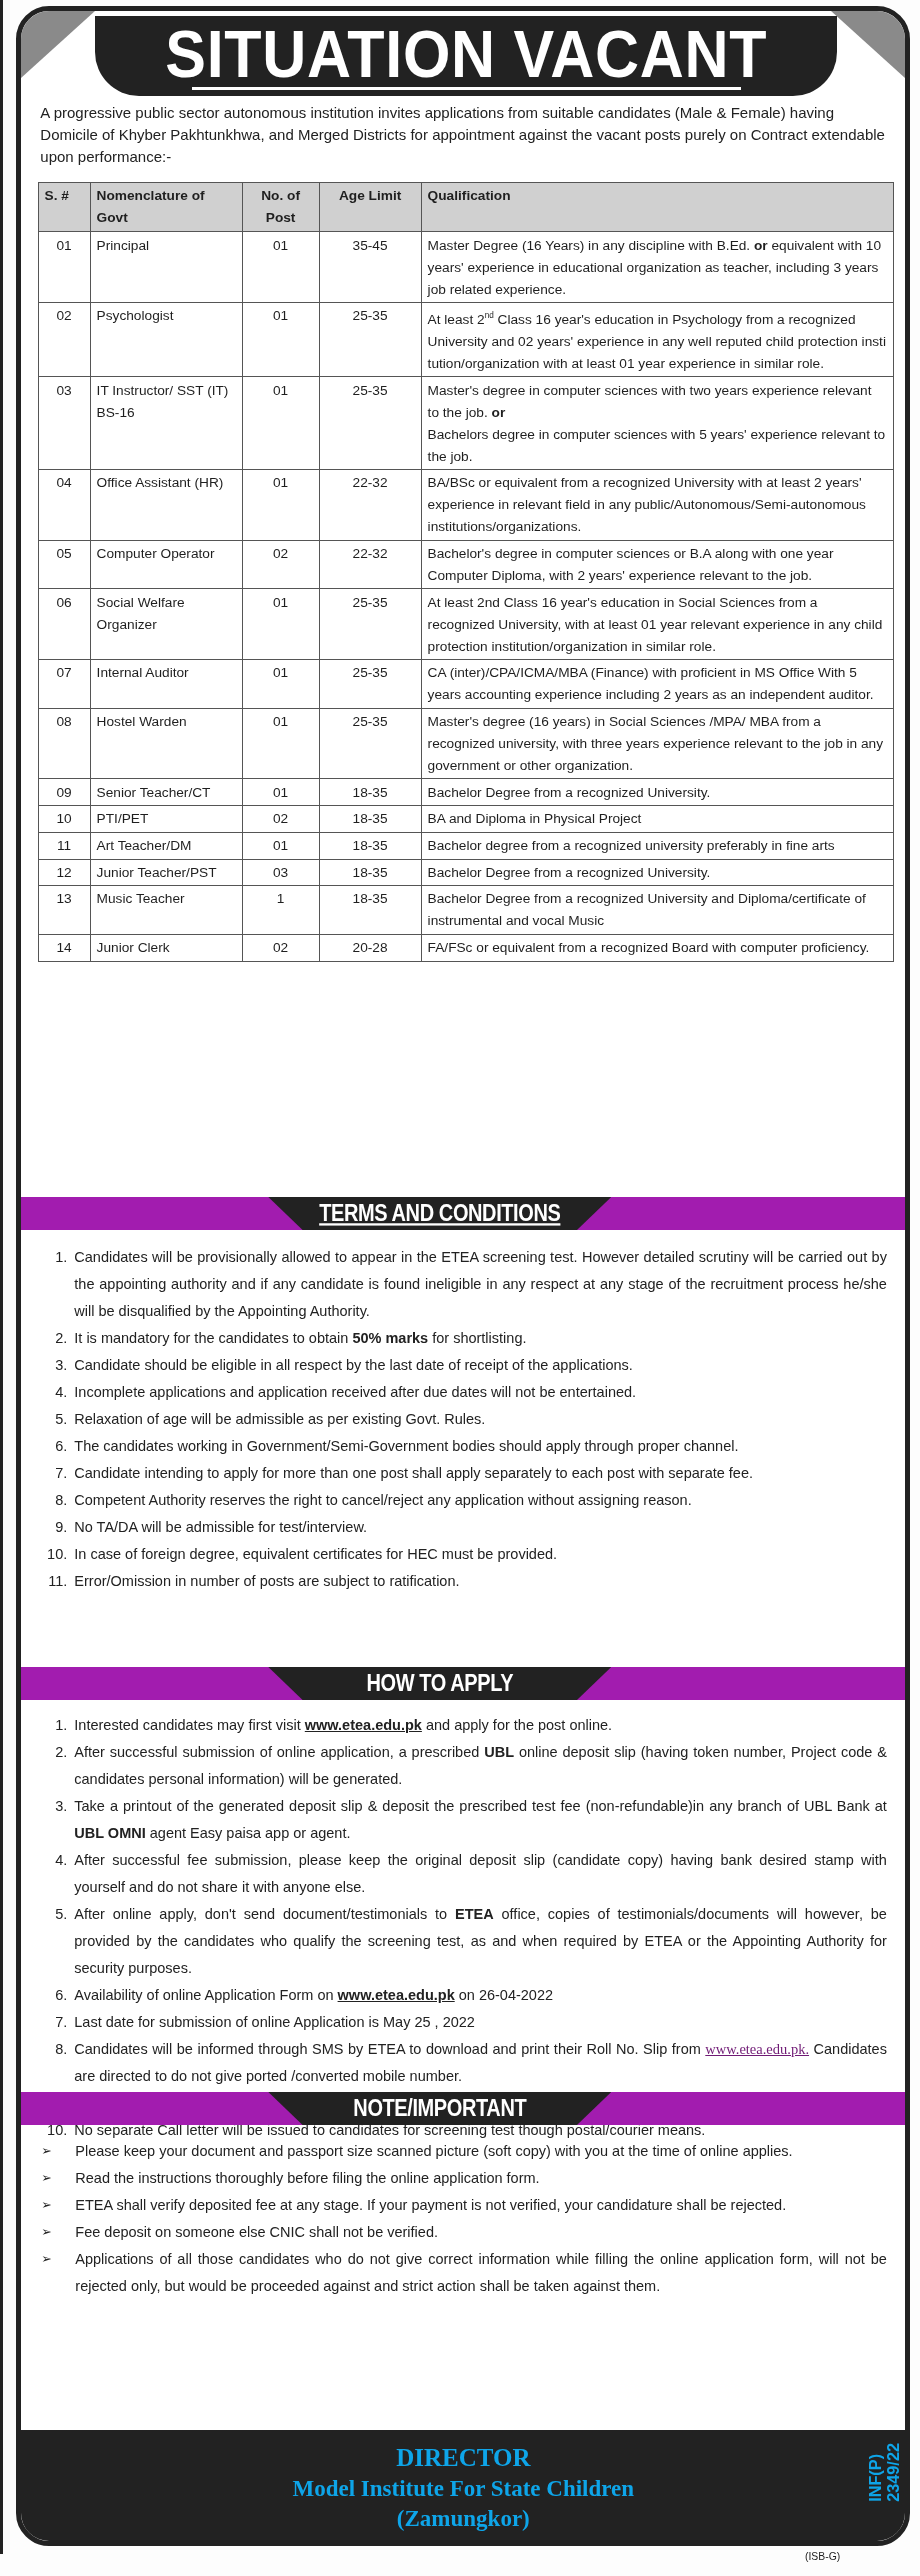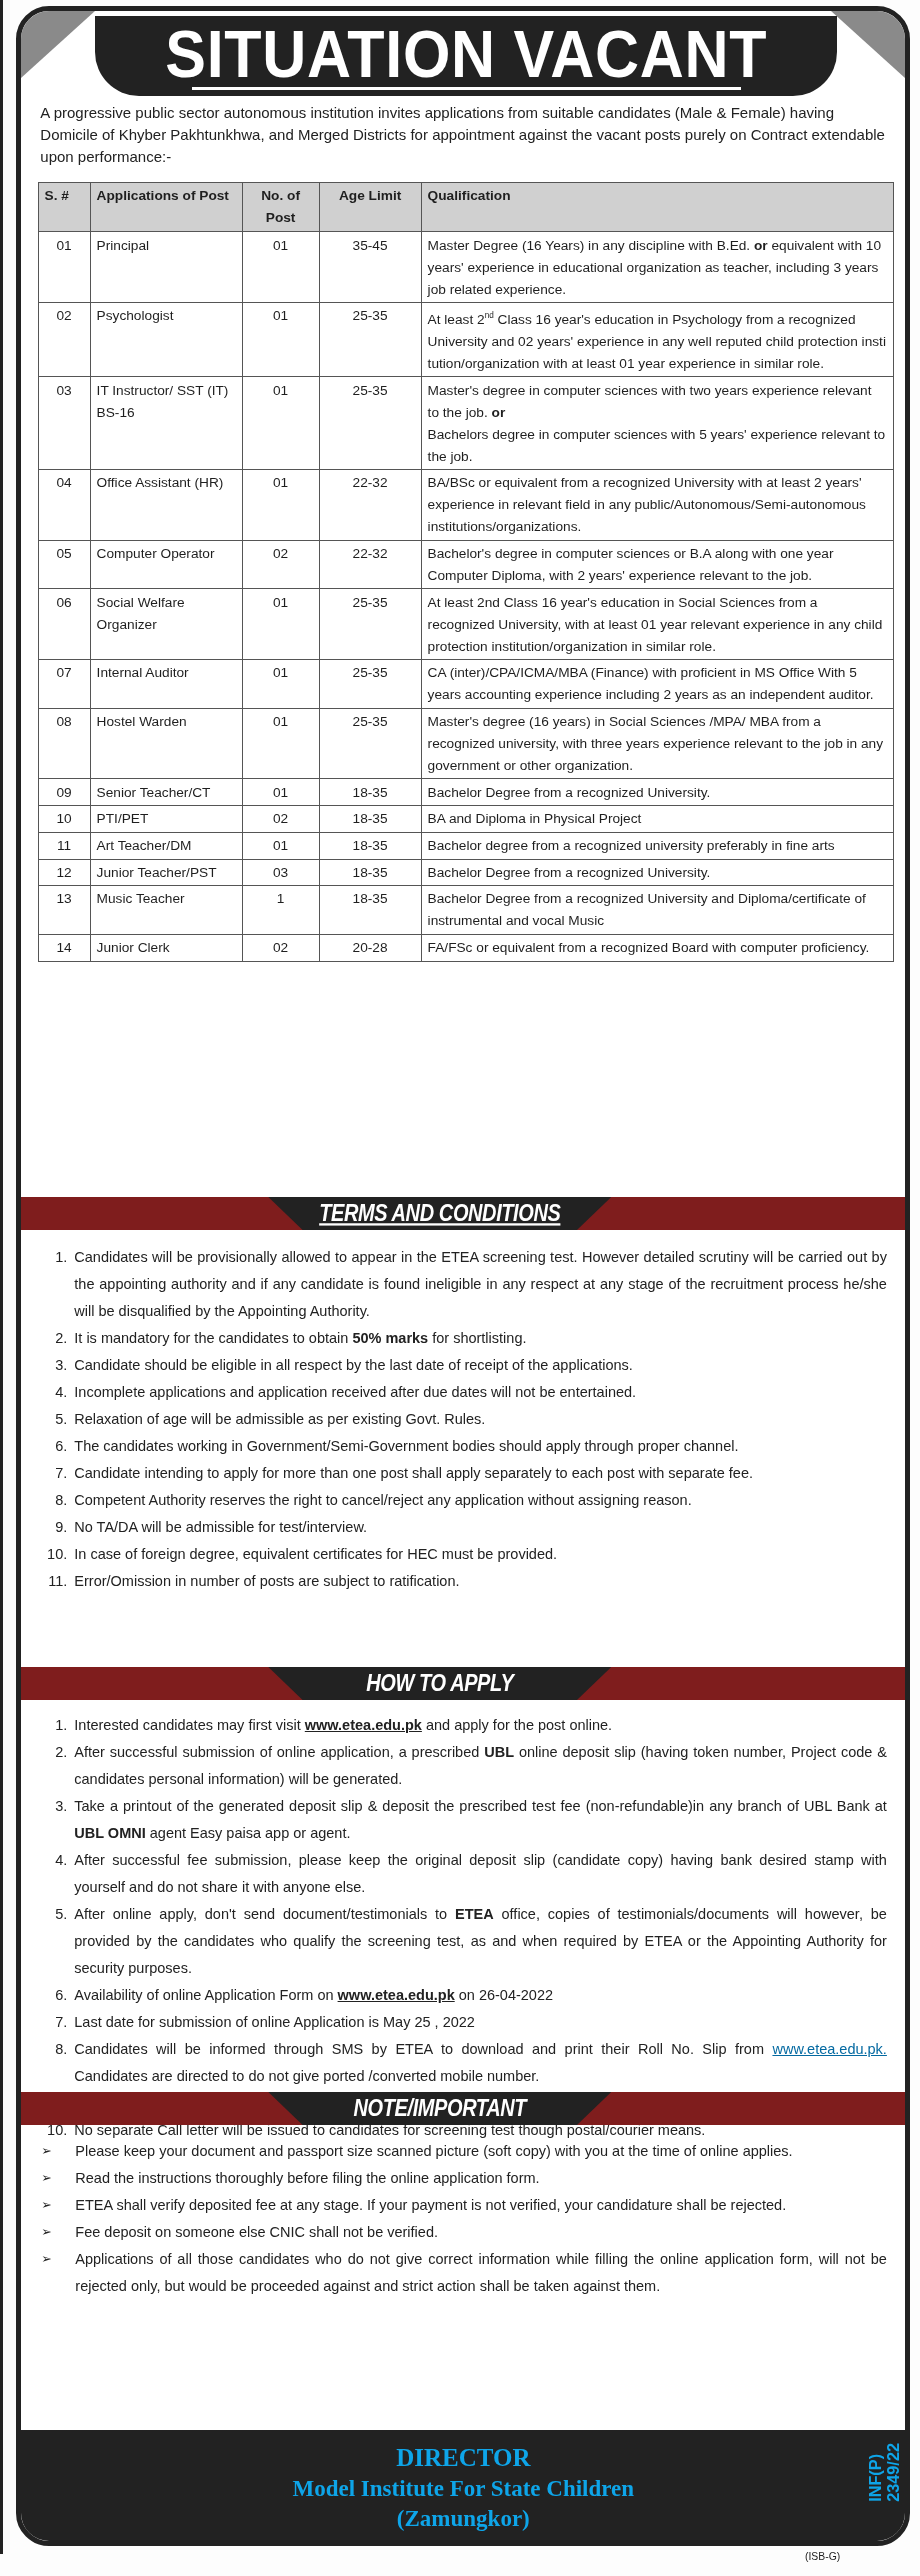--- a/index.html
+++ b/index.html
@@ -21,33 +21,33 @@
   .intro { position: absolute; left: 15px; right: 15px; top: 87px; font-size: 15px; line-height: 22px; margin: 4px; color: #222; }
 
   table.posts { position: absolute; left: 16.3px; top: 171px; width: 856px; border-collapse: collapse; font-size: 13.7px; }
   table.posts th { background: #d0d0d0; text-align: left; font-weight: 700; vertical-align: top;
                    padding: 2.2px 6px; line-height: 22px; border: 1.1px solid #555; }
   table.posts td { vertical-align: top; padding: 2.2px 6px 1.5px; line-height: 22px; border: 1.1px solid #555; }
   table.posts td.c { text-align: center; }
   .col-sn { width: 39px; } .col-name { width: 139px; } .col-no { width: 64px; } .col-age { width: 89px; }
   sup { font-size: 8.2px; }
 
-  .sec-head { position: absolute; left: 0; right: 0; height: 33px; background: #7f1d1d; font-style: italic; }
+  .sec-head { position: absolute; left: 0; right: 0; height: 33px; background: #a21caf; }
   .sec-head .tab { position: absolute; left: 247px; width: 343px; height: 33px; background: #222;
                    clip-path: polygon(0 0, 100% 0, 90% 100%, 10% 100%); display: flex; justify-content: center; align-items: center; }
   .sec-head .tab span { color: #fff; font-weight: 700; font-size: 20px; letter-spacing: -0.4px; transform: scaleY(1.15); }
   .sec-head .tab span.u { text-decoration: underline; text-underline-offset: 2.2px; }
 
   ol.list, ul.list { position: absolute; left: 0; right: 10.4px; margin: 8px; padding: 0 0 0 42px; font-size: 14.5px; line-height: 27px; color: #222; }
   ol.list li { padding-left: 3px; text-align: justify; }
   ul.list { list-style: none; padding-left: 46px; }
   ul.list li { position: relative; text-align: justify; }
   ul.list li .arrow { position: absolute; left: -34px; top: 0; font-size: 12.6px; }
   b.link, a.link { font-weight: 700; text-decoration: underline; color: #222; }
-  a.plainlink { text-decoration: underline; color: #0369a1; }
+  a.plainlink { text-decoration: underline; color: #701a75; font-family: Liberation Serif, serif; }
 
   .footer { position: absolute; left: 0; right: 0; bottom: 0; height: 111px; background: #222;
             color: #0ea5e9; text-align: center; font-family: "Liberation Serif", "DejaVu Serif", serif; font-weight: 700; }
   .footer .t1 { font-size: 25px; margin-top: 13.3px; line-height: 30px; }
   .footer .t2 { font-size: 23px; line-height: 31px; }
   .footer .t3 { font-size: 23px; line-height: 30px; }
   .footer .inf { position: absolute; right: 3px; top: 13.3px; writing-mode: vertical-rl; transform: rotate(180deg);
                  font-family: "Liberation Sans", sans-serif; font-size: 16.3px; line-height: 18px; text-align: left; font-weight: 700; }
   .isb { position: absolute; left: 805px; top: 2551px; font-size: 10.4px; font-family: "Liberation Sans", sans-serif; color: #222; }
 </style>
@@ -64,21 +64,21 @@
     <h1>SITUATION VACANT</h1>
     <div class="uline"></div>
   </div>
 
   <p class="intro">A progressive public sector autonomous institution invites applications from suitable candidates (Male &amp; Female) having Domicile of Khyber Pakhtunkhwa, and Merged Districts for appointment against the vacant posts purely on Contract extendable upon performance:-</p>
 
   <table class="posts">
     <thead>
       <tr>
         <th class="col-sn">S. #</th>
-        <th class="col-name">Applications of Post</th>
+        <th class="col-name">Nomenclature of Govt</th>
         <th class="col-no" style="text-align:center">No. of Post</th>
         <th class="col-age" style="text-align:center">Age Limit</th>
         <th>Qualification</th>
       </tr>
     </thead>
     <tbody id="posts-body">
         <tr>
           <td class="c">01</td>
           <td>Principal</td>
           <td class="c">01</td>

